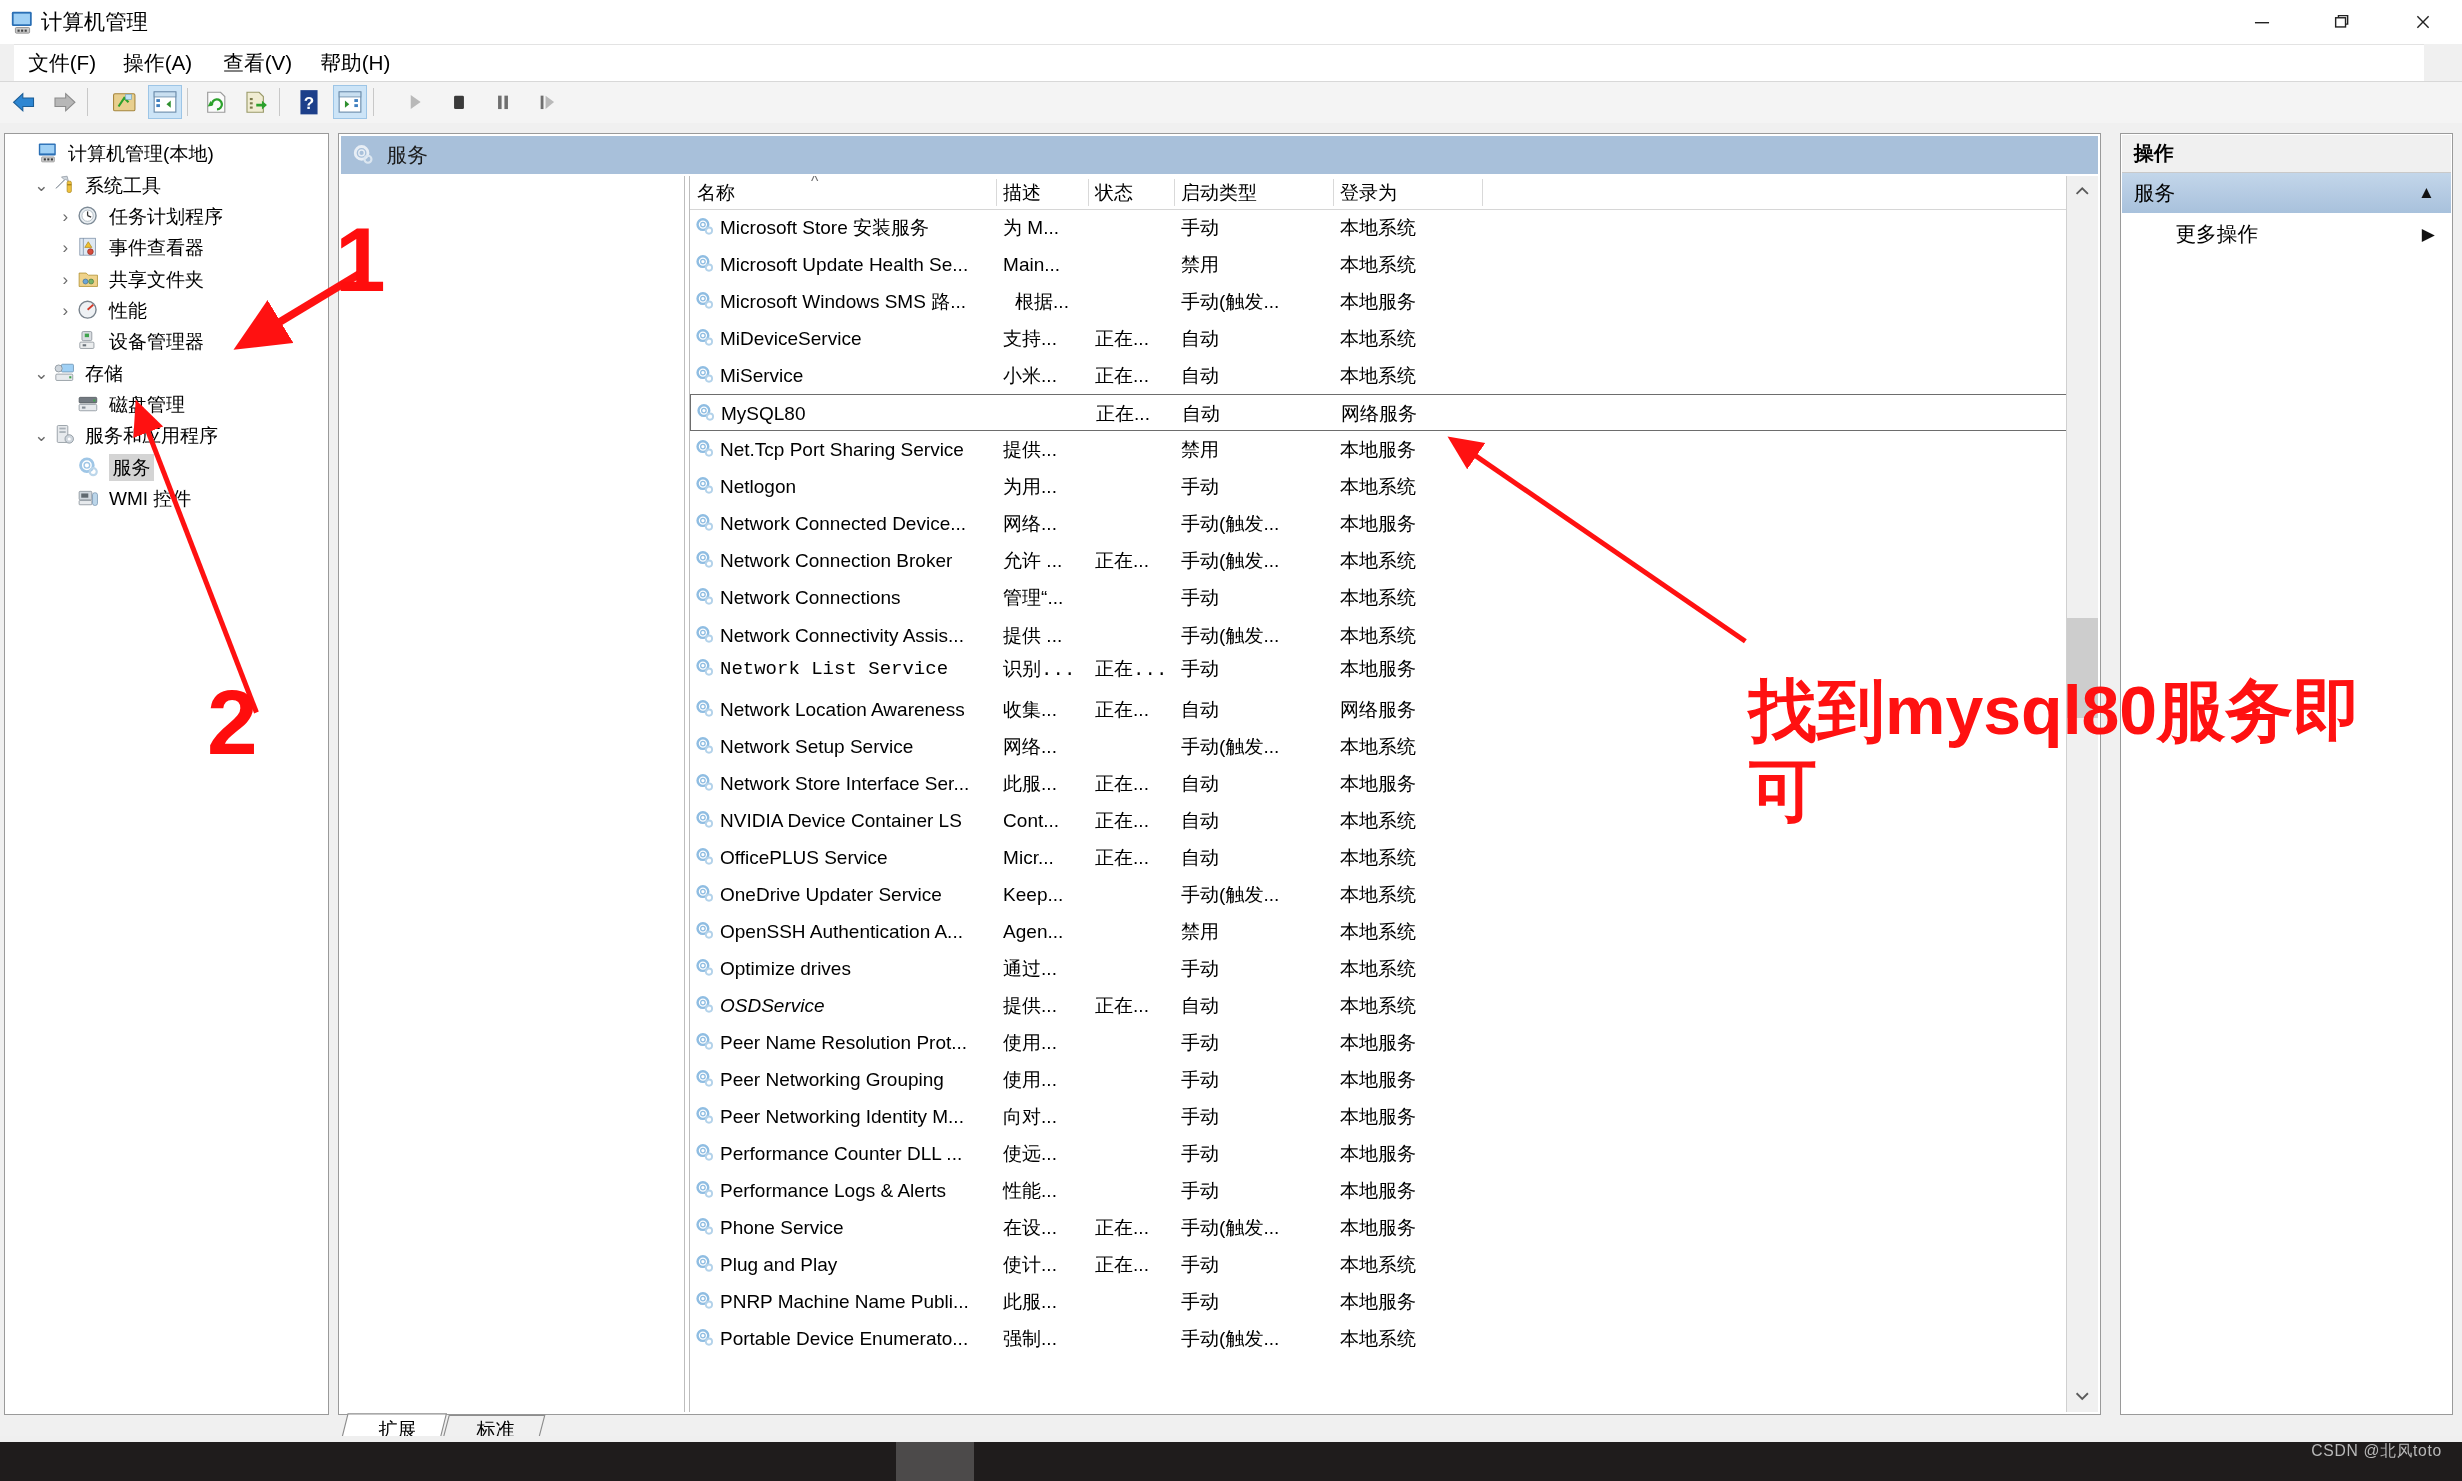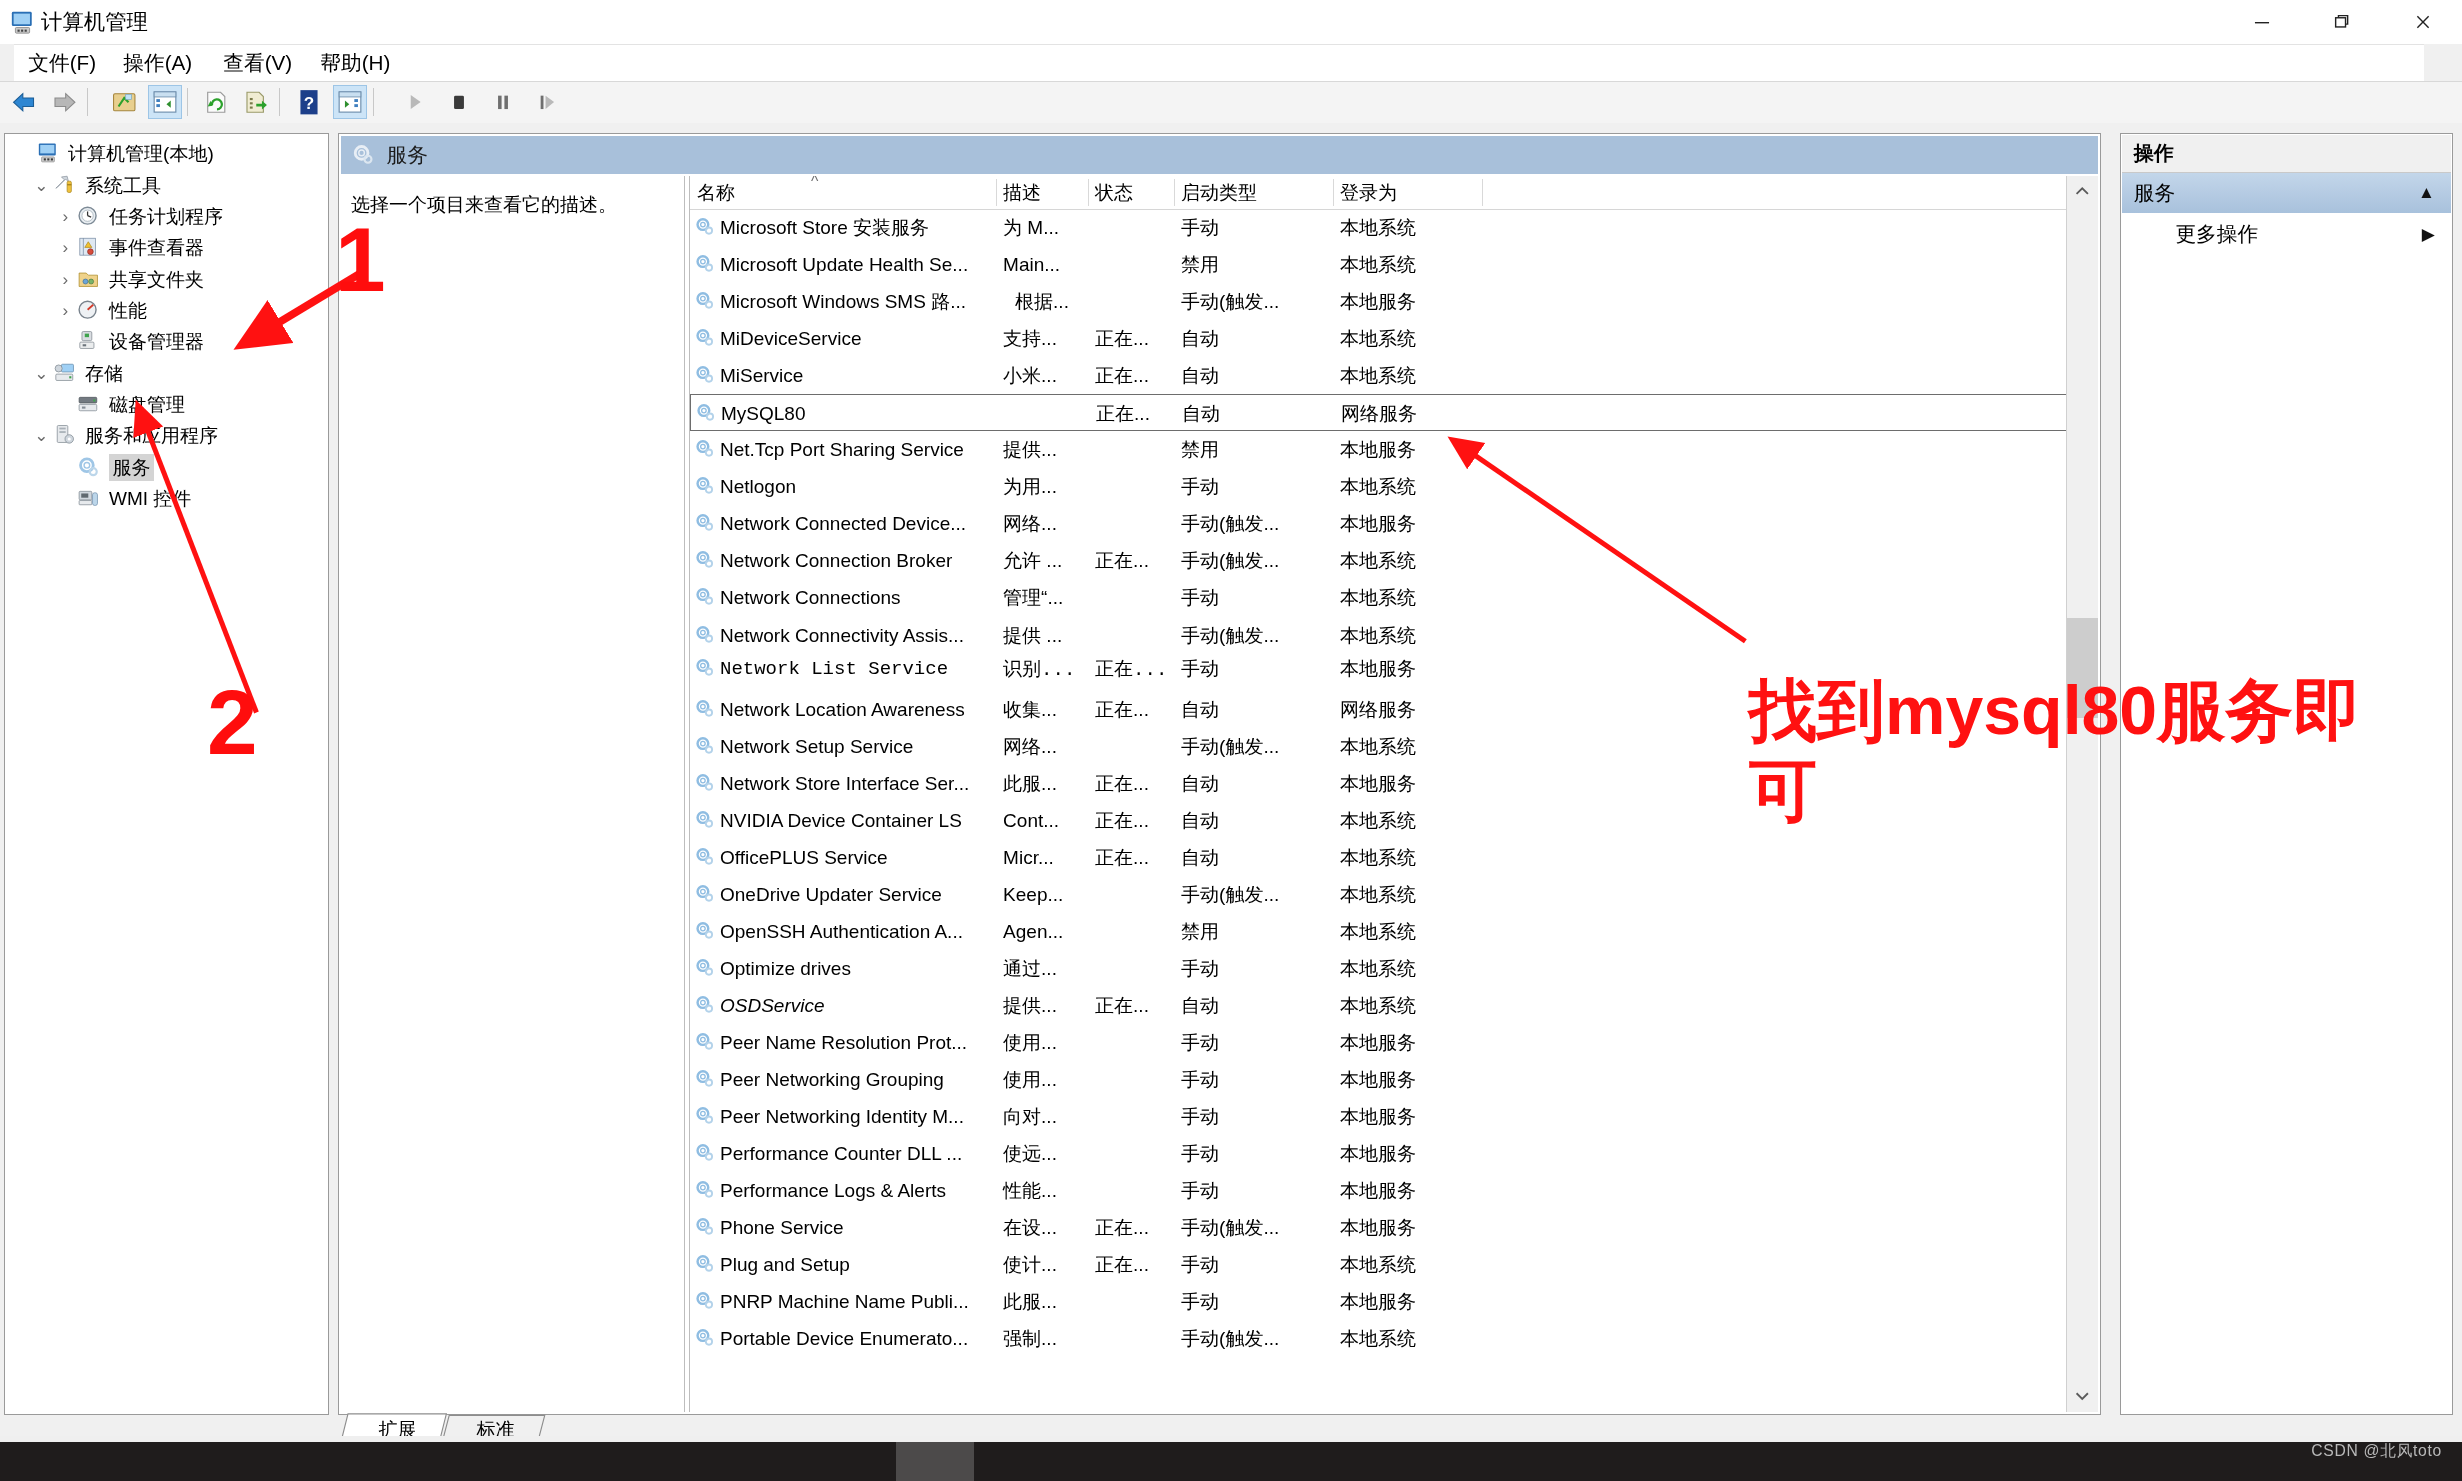--- a/index.html
+++ b/index.html
@@ -401,23 +401,20 @@
         <span class="hicon">
           <svg width="24" height="24" viewBox="0 0 34 34">
             <circle cx="15" cy="14" r="9" fill="none" stroke="#e8eef5" stroke-width="4"></circle>
             <circle cx="15" cy="14" r="4" fill="#a8c0da" stroke="#e8eef5" stroke-width="2"></circle>
             <circle cx="24" cy="23" r="5" fill="none" stroke="#dce6f0" stroke-width="3"></circle>
           </svg>
         </span>
         <span class="htxt">服务</span>
       </div>
 
-      <div id="desc-pane">
-        <div id="desc-text">选择一个项目来查看它的描述。</div>
-      </div>
 
       <div id="vsep"></div>
 
       <div id="list-wrap">
         <div id="col-head">
           <div class="ch" style="left:0px;width:306px">
               <span class="chl">名称</span>
             </div>
           <div class="ch" style="left:306px;width:91px">
               <span class="chl">描述</span>
@@ -774,21 +771,21 @@
               <div class="cell" style="left: 398px; width: 87px; padding-left: 7.1px;">正在...</div>
               <div class="cell" style="left: 484px; width: 158px; padding-left: 7.1px;">手动(触发...</div>
               <div class="cell" style="left: 643px; width: 150px; padding-left: 7.1px;">本地服务</div>
             </div>
             <div class="row" style="top: 1037px;">
               <span class="svcicon"><svg width="21.4" height="21.4" viewBox="0 0 30 30">
                   <circle cx="12.5" cy="12" r="7.5" fill="none" stroke="#8fbde2" stroke-width="3.4"></circle>
                   <circle cx="12.5" cy="12" r="3.2" fill="#ffffff" stroke="#8fbde2" stroke-width="1.8"></circle>
                   <circle cx="21" cy="20.5" r="4.4" fill="none" stroke="#b3d2ea" stroke-width="2.6"></circle>
                 </svg></span>
-              <div class="cell name" style="left: 0px; width: 306px;">Plug and Setup</div>
+              <div class="cell name" style="left: 0px; width: 306px;">Plug and Play</div>
               <div class="cell" style="left: 306px; width: 91px; padding-left: 7.1px;">使计...</div>
               <div class="cell" style="left: 398px; width: 87px; padding-left: 7.1px;">正在...</div>
               <div class="cell" style="left: 484px; width: 158px; padding-left: 7.1px;">手动</div>
               <div class="cell" style="left: 643px; width: 150px; padding-left: 7.1px;">本地系统</div>
             </div>
             <div class="row" style="top: 1074px;">
               <span class="svcicon"><svg width="21.4" height="21.4" viewBox="0 0 30 30">
                   <circle cx="12.5" cy="12" r="7.5" fill="none" stroke="#8fbde2" stroke-width="3.4"></circle>
                   <circle cx="12.5" cy="12" r="3.2" fill="#ffffff" stroke="#8fbde2" stroke-width="1.8"></circle>
                   <circle cx="21" cy="20.5" r="4.4" fill="none" stroke="#b3d2ea" stroke-width="2.6"></circle>

